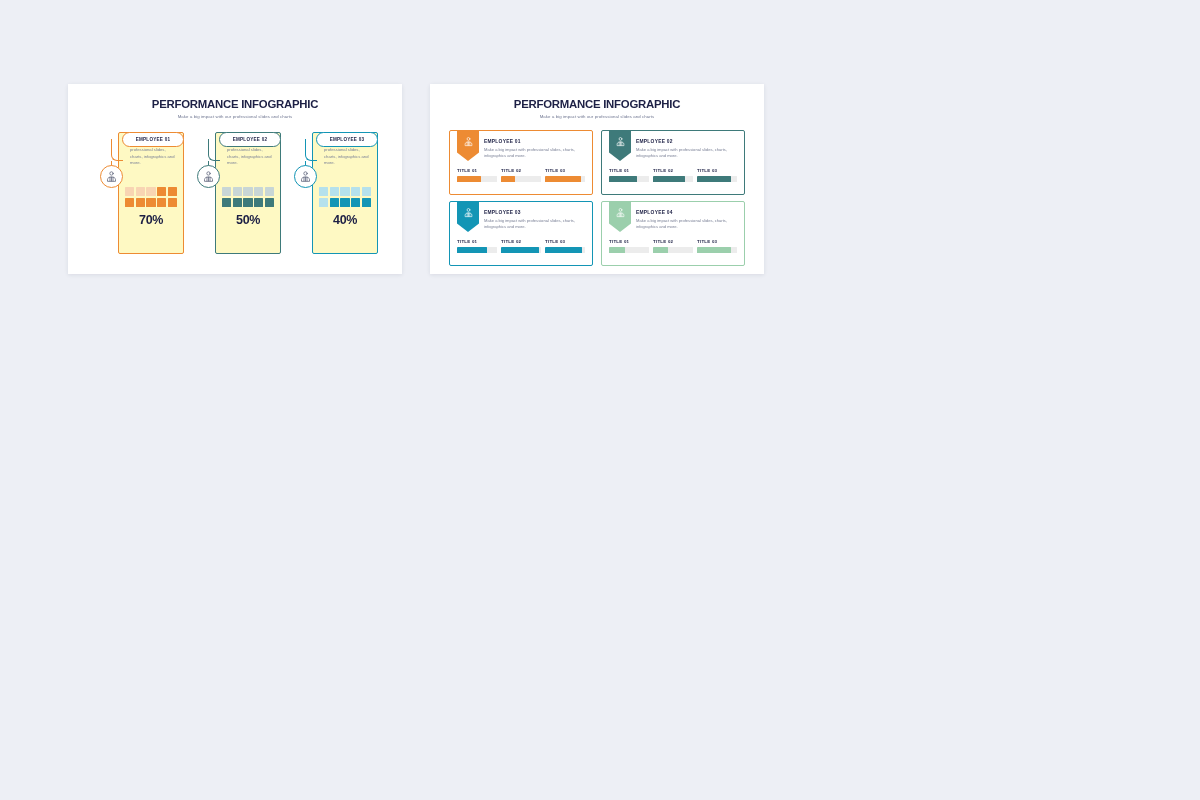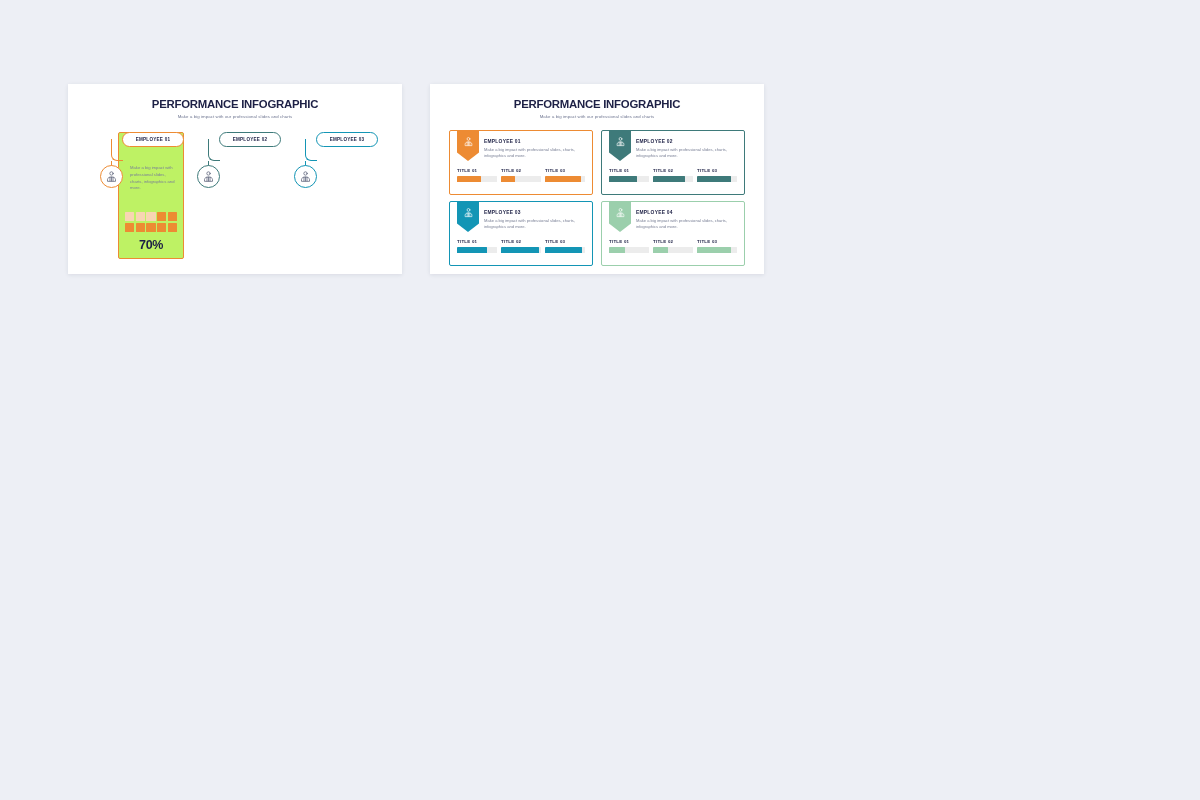--- a/index.html
+++ b/index.html
@@ -53,24 +53,24 @@
     gap: 13px;
   }
   .col {
     position: relative;
     width: 84px;
   }
   .col-body {
     position: relative;
     border: 0.9px solid var(--c);
     border-radius: 2px;
-    background: #bef264;
+    background: #fef9c3;
     margin-left: 18px;
     width: 66px;
-    padding: 32px 5px 6px 5px;
+    padding: 7px 5px 6px 5px;
     min-height: 122px;
   }
   .tag {
     position: absolute;
     left: 22px;
     top: 0;
     width: 62px;
     height: 15px;
     border: 0.9px solid var(--c);
     border-radius: 7.5px;
@@ -255,31 +255,63 @@
           <div class="connector"></div>
           <div class="connector-up"></div>
           <div class="tag">EMPLOYEE 02</div>
           <div class="avatar">
             <svg viewBox="0 0 24 24" fill="none" stroke="#5a6178" stroke-width="1.4" stroke-linecap="round" stroke-linejoin="round">
               <circle cx="12" cy="6.4" r="3.1"></circle>
               <path d="M4.6 20.2v-2.6c0-2.9 3.3-4.7 7.4-4.7s7.4 1.8 7.4 4.7v2.6z"></path>
               <path d="M9.2 13.3v6.9M14.8 13.3v6.9M12 13.1v7.1"></path>
             </svg>
           </div>
+          <div class="col-body">
+            <div class="col-text">Make a big impact with professional slides, charts, infographics and more.</div>
+            <div class="grid-sq">
+              <div class="sq" style="background:#C8D6D6"></div>
+              <div class="sq" style="background:#C8D6D6"></div>
+              <div class="sq" style="background:#C8D6D6"></div>
+              <div class="sq" style="background:#C8D6D6"></div>
+              <div class="sq" style="background:#C8D6D6"></div>
+              <div class="sq" style="background:#3E7A7A"></div>
+              <div class="sq" style="background:#3E7A7A"></div>
+              <div class="sq" style="background:#3E7A7A"></div>
+              <div class="sq" style="background:#3E7A7A"></div>
+              <div class="sq" style="background:#3E7A7A"></div>
+            </div>
+            <div class="pct">50%</div>
+          </div>
         </div>
         <div class="col" style="--c: #1395B5;">
           <div class="connector"></div>
           <div class="connector-up"></div>
           <div class="tag">EMPLOYEE 03</div>
           <div class="avatar">
             <svg viewBox="0 0 24 24" fill="none" stroke="#5a6178" stroke-width="1.4" stroke-linecap="round" stroke-linejoin="round">
               <circle cx="12" cy="6.4" r="3.1"></circle>
               <path d="M4.6 20.2v-2.6c0-2.9 3.3-4.7 7.4-4.7s7.4 1.8 7.4 4.7v2.6z"></path>
               <path d="M9.2 13.3v6.9M14.8 13.3v6.9M12 13.1v7.1"></path>
             </svg>
+          </div>
+          <div class="col-body">
+            <div class="col-text">Make a big impact with professional slides, charts, infographics and more.</div>
+            <div class="grid-sq">
+              <div class="sq" style="background:#B5E1EC"></div>
+              <div class="sq" style="background:#B5E1EC"></div>
+              <div class="sq" style="background:#B5E1EC"></div>
+              <div class="sq" style="background:#B5E1EC"></div>
+              <div class="sq" style="background:#B5E1EC"></div>
+              <div class="sq" style="background:#B5E1EC"></div>
+              <div class="sq" style="background:#1395B5"></div>
+              <div class="sq" style="background:#1395B5"></div>
+              <div class="sq" style="background:#1395B5"></div>
+              <div class="sq" style="background:#1395B5"></div>
+            </div>
+            <div class="pct">40%</div>
           </div>
         </div>
       </div>
   </div>
 
   <div class="slide" id="slide-2">
     <div class="slide-title">PERFORMANCE INFOGRAPHIC</div>
     <div class="slide-sub">Make a big impact with our professional slides and charts</div>
     <div class="cards" id="cards-host">
         <div class="card" style="--c: #ED8B33;">

